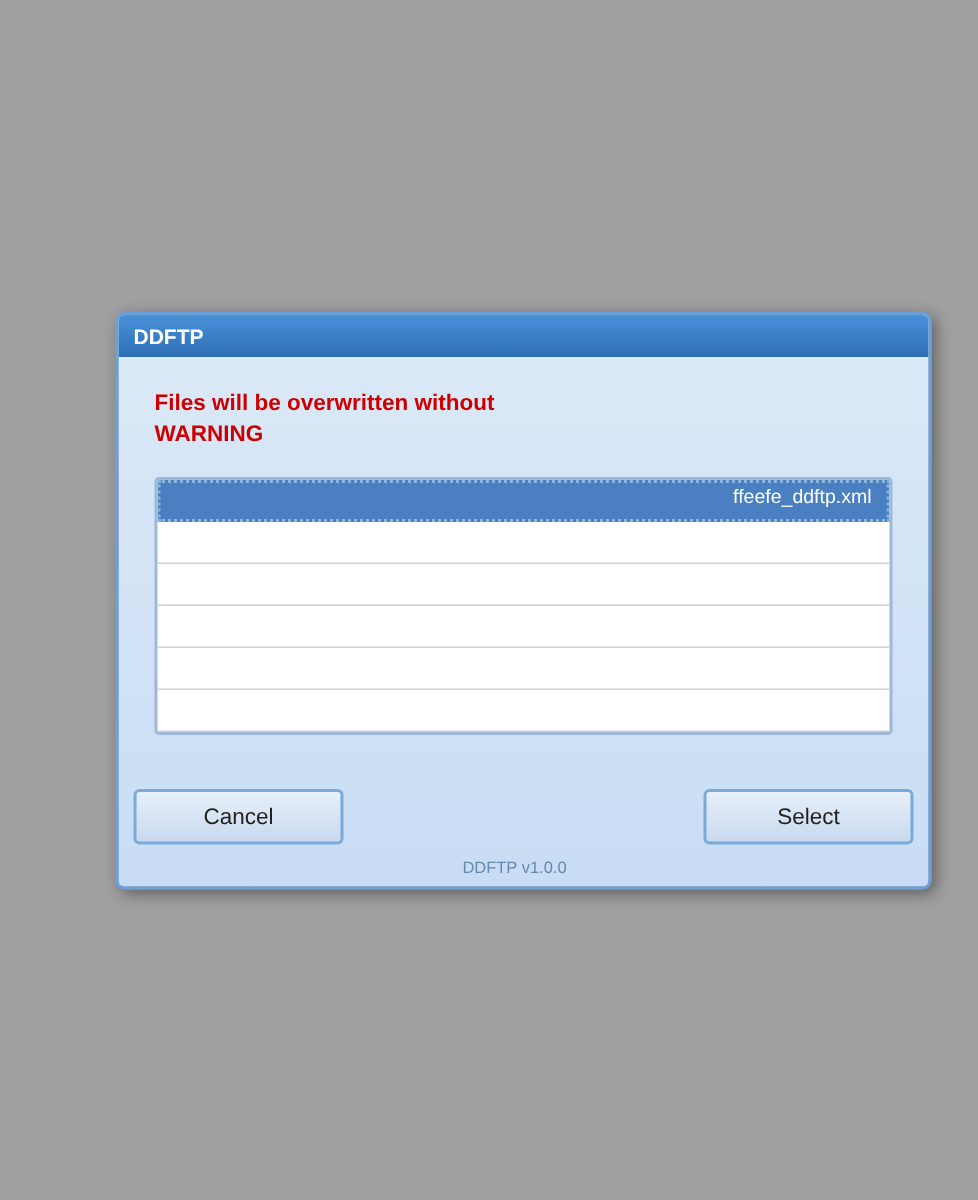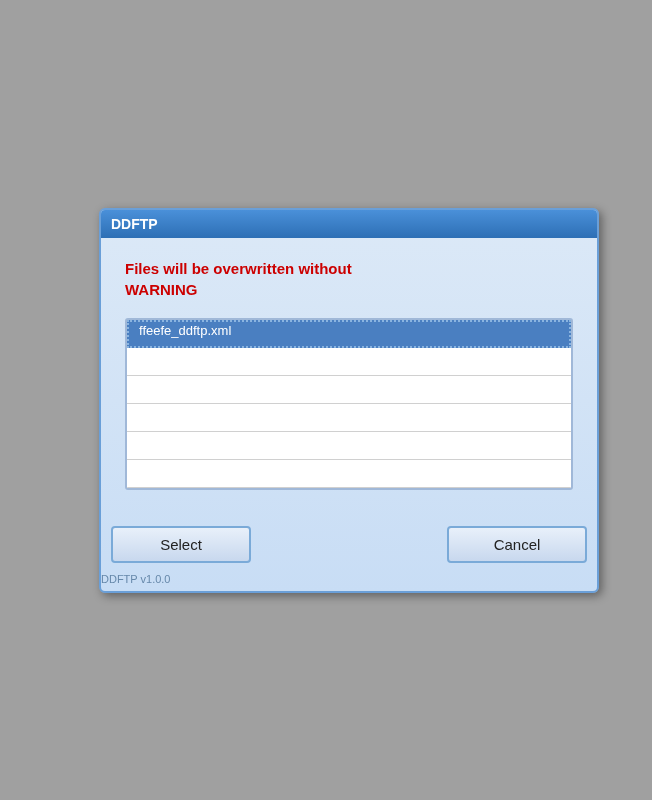--- a/index.html
+++ b/index.html
@@ -12,21 +12,21 @@
       background: #a0a0a0;
       display: flex;
       justify-content: center;
       align-items: center;
       width: 652px;
       height: 800px;
       font-family: Arial, sans-serif;
     }
 
     .window {
-      width: 500px;
+      width: 544px;
       background: linear-gradient(to bottom, #dce9f7 0%, #c8ddf5 100%);
       border: 2px solid #6a9fd8;
       border-radius: 6px;
       box-shadow: 3px 3px 10px rgba(0,0,0,0.4);
       overflow: hidden;
       margin-left: 46px;
     }
 
     .title-bar {
       background: linear-gradient(to bottom, #4a90d9 0%, #2d6fb5 100%);
@@ -69,20 +69,21 @@
     .profile-list {
       list-style: none;
     }
 
     .profile-item {
       padding: 1px 10px;
       font-size: 13px;
       cursor: pointer;
       border-bottom: 1px solid #d0d0d0;
       min-height: 28px;
+      text-align: right;
     }
 
     .profile-item.selected {
       background-color: #4a7fc1;
       color: white;
       border: 2px dotted #8ab4e0;
     }
 
     .profile-item.empty {
       color: transparent;
@@ -101,21 +102,21 @@
       border-radius: 4px;
       color: #222;
       font-size: 15px;
       padding: 8px 0;
       width: 140px;
       text-align: center;
       cursor: pointer;
     }
 
     .version-text {
-      text-align: left;
+      text-align: center;
       font-size: 11px;
       color: #6688aa;
       padding: 0 12px 6px 0;
     }
   </style>
 </head>
 <body>
 
 <div class="window">
   <div class="title-bar">
@@ -131,17 +132,17 @@
         <li class="profile-item selected">ffeefe_ddftp.xml</li>
         <li class="profile-item empty">&nbsp;</li>
         <li class="profile-item empty">&nbsp;</li>
         <li class="profile-item empty">&nbsp;</li>
         <li class="profile-item empty">&nbsp;</li>
         <li class="profile-item empty">&nbsp;</li>
       </ul>
     </div>
   </div>
   <div class="button-row">
+    <button class="btn">Cancel</button>
     <button class="btn">Select</button>
-    <button class="btn">Cancel</button>
   </div>
   <div class="version-text">DDFTP v1.0.0</div>
 </div>
 
 </body></html>

